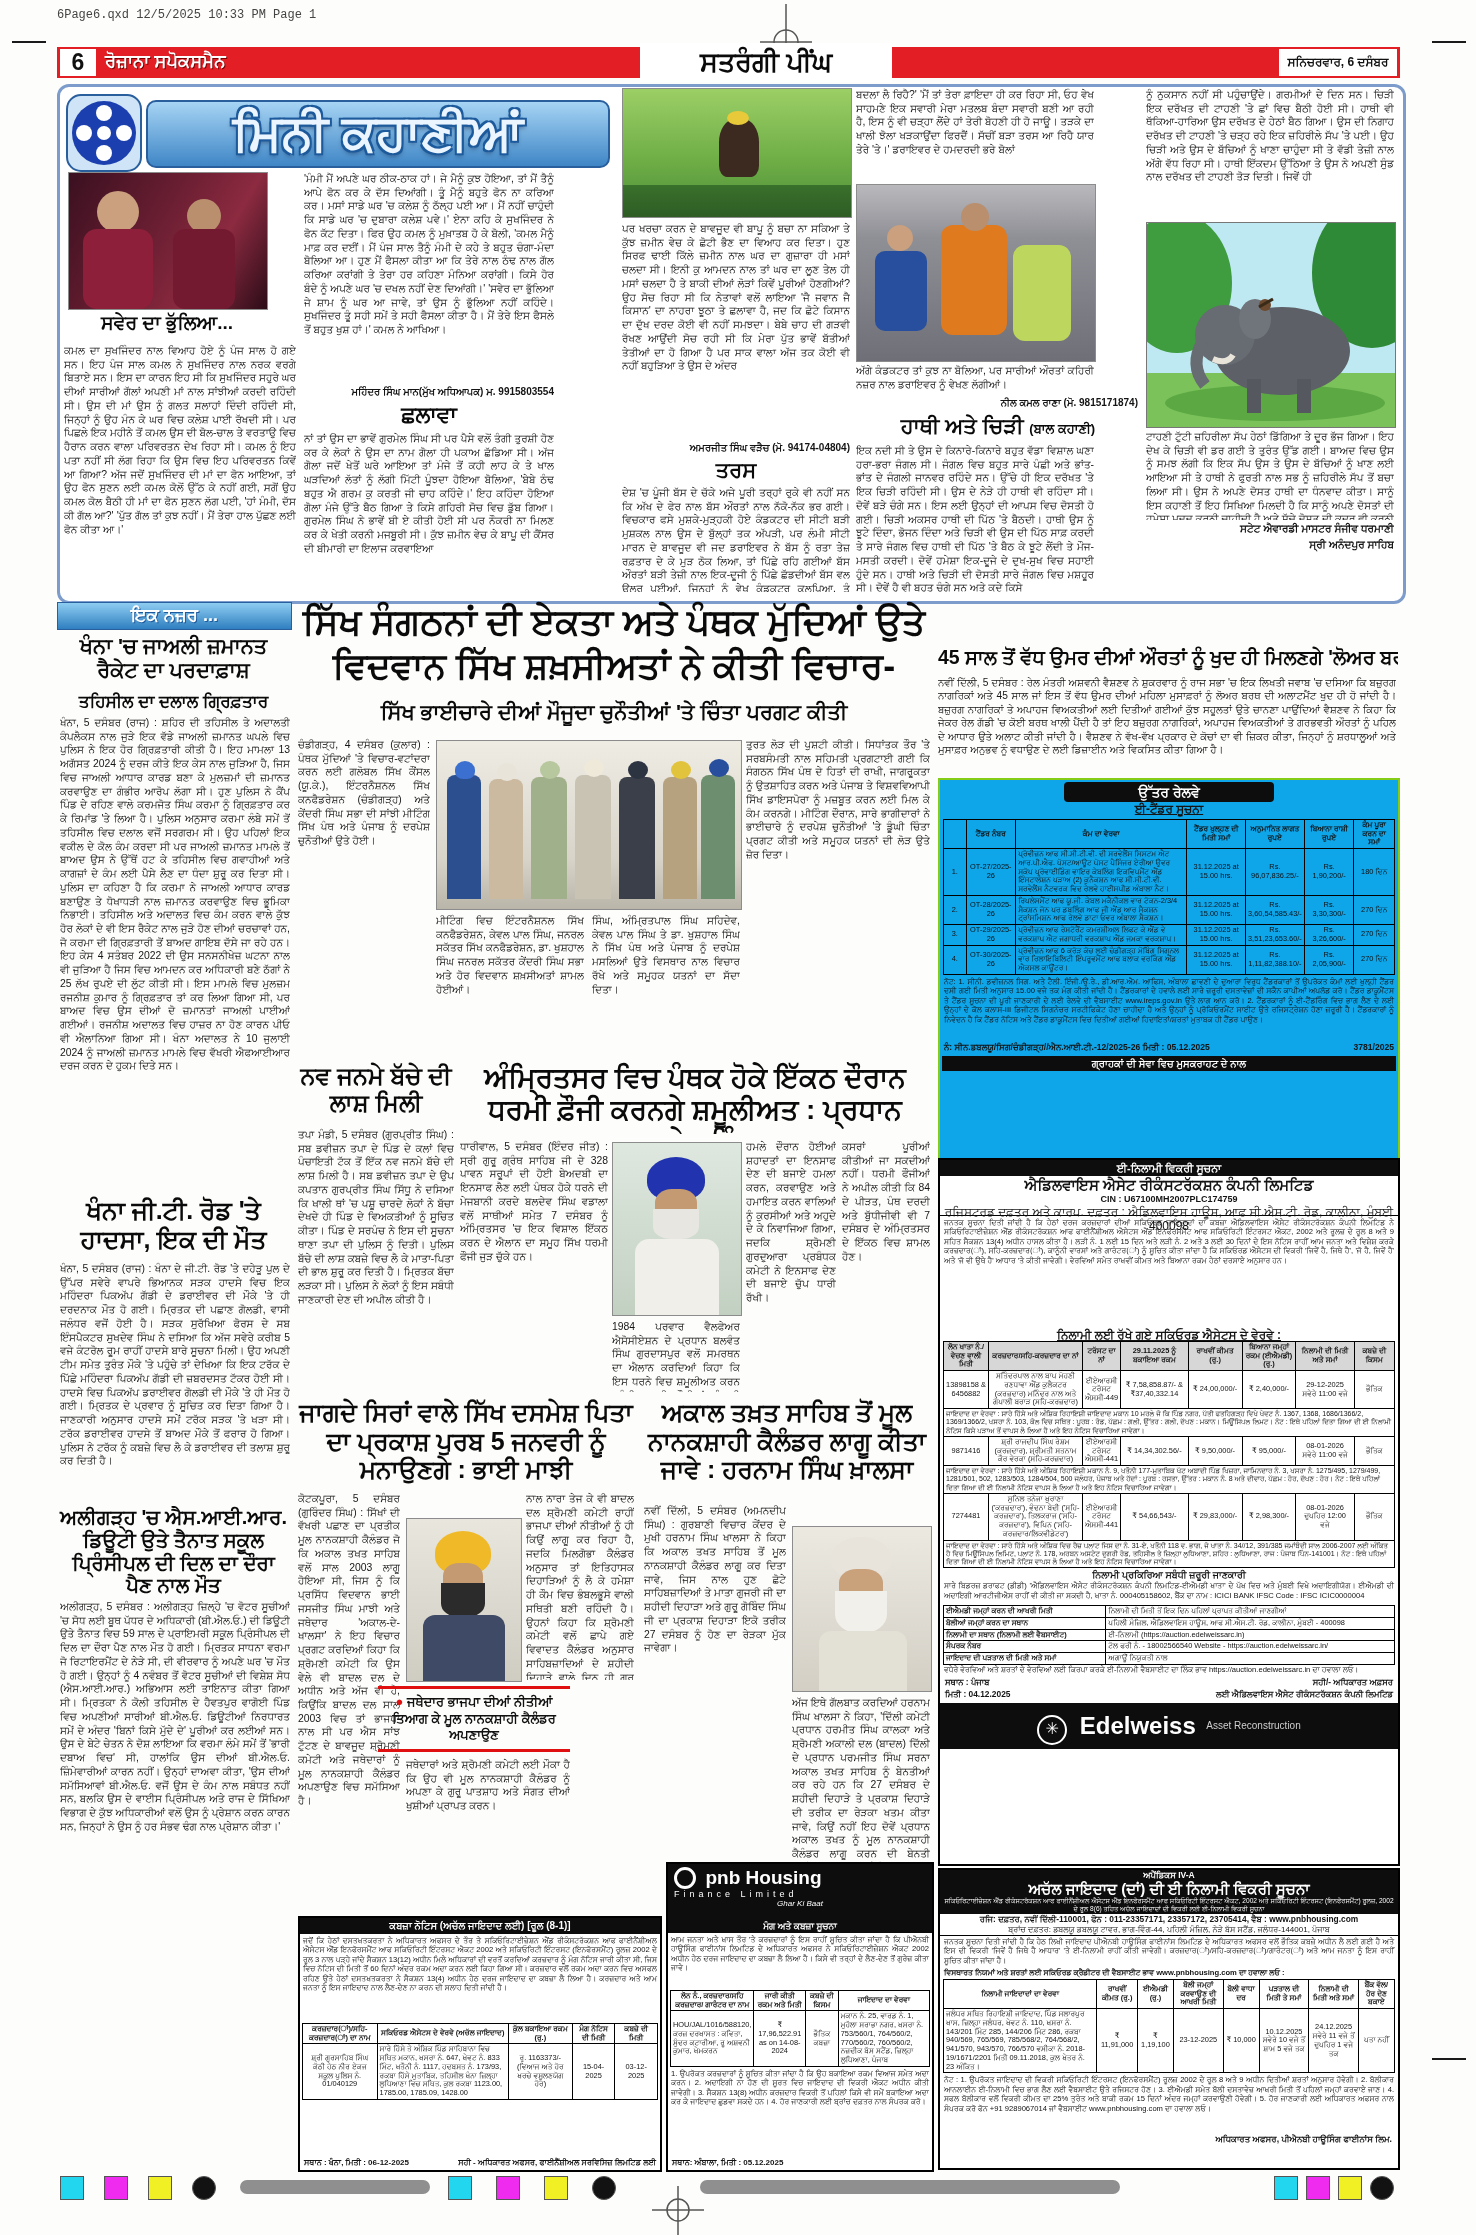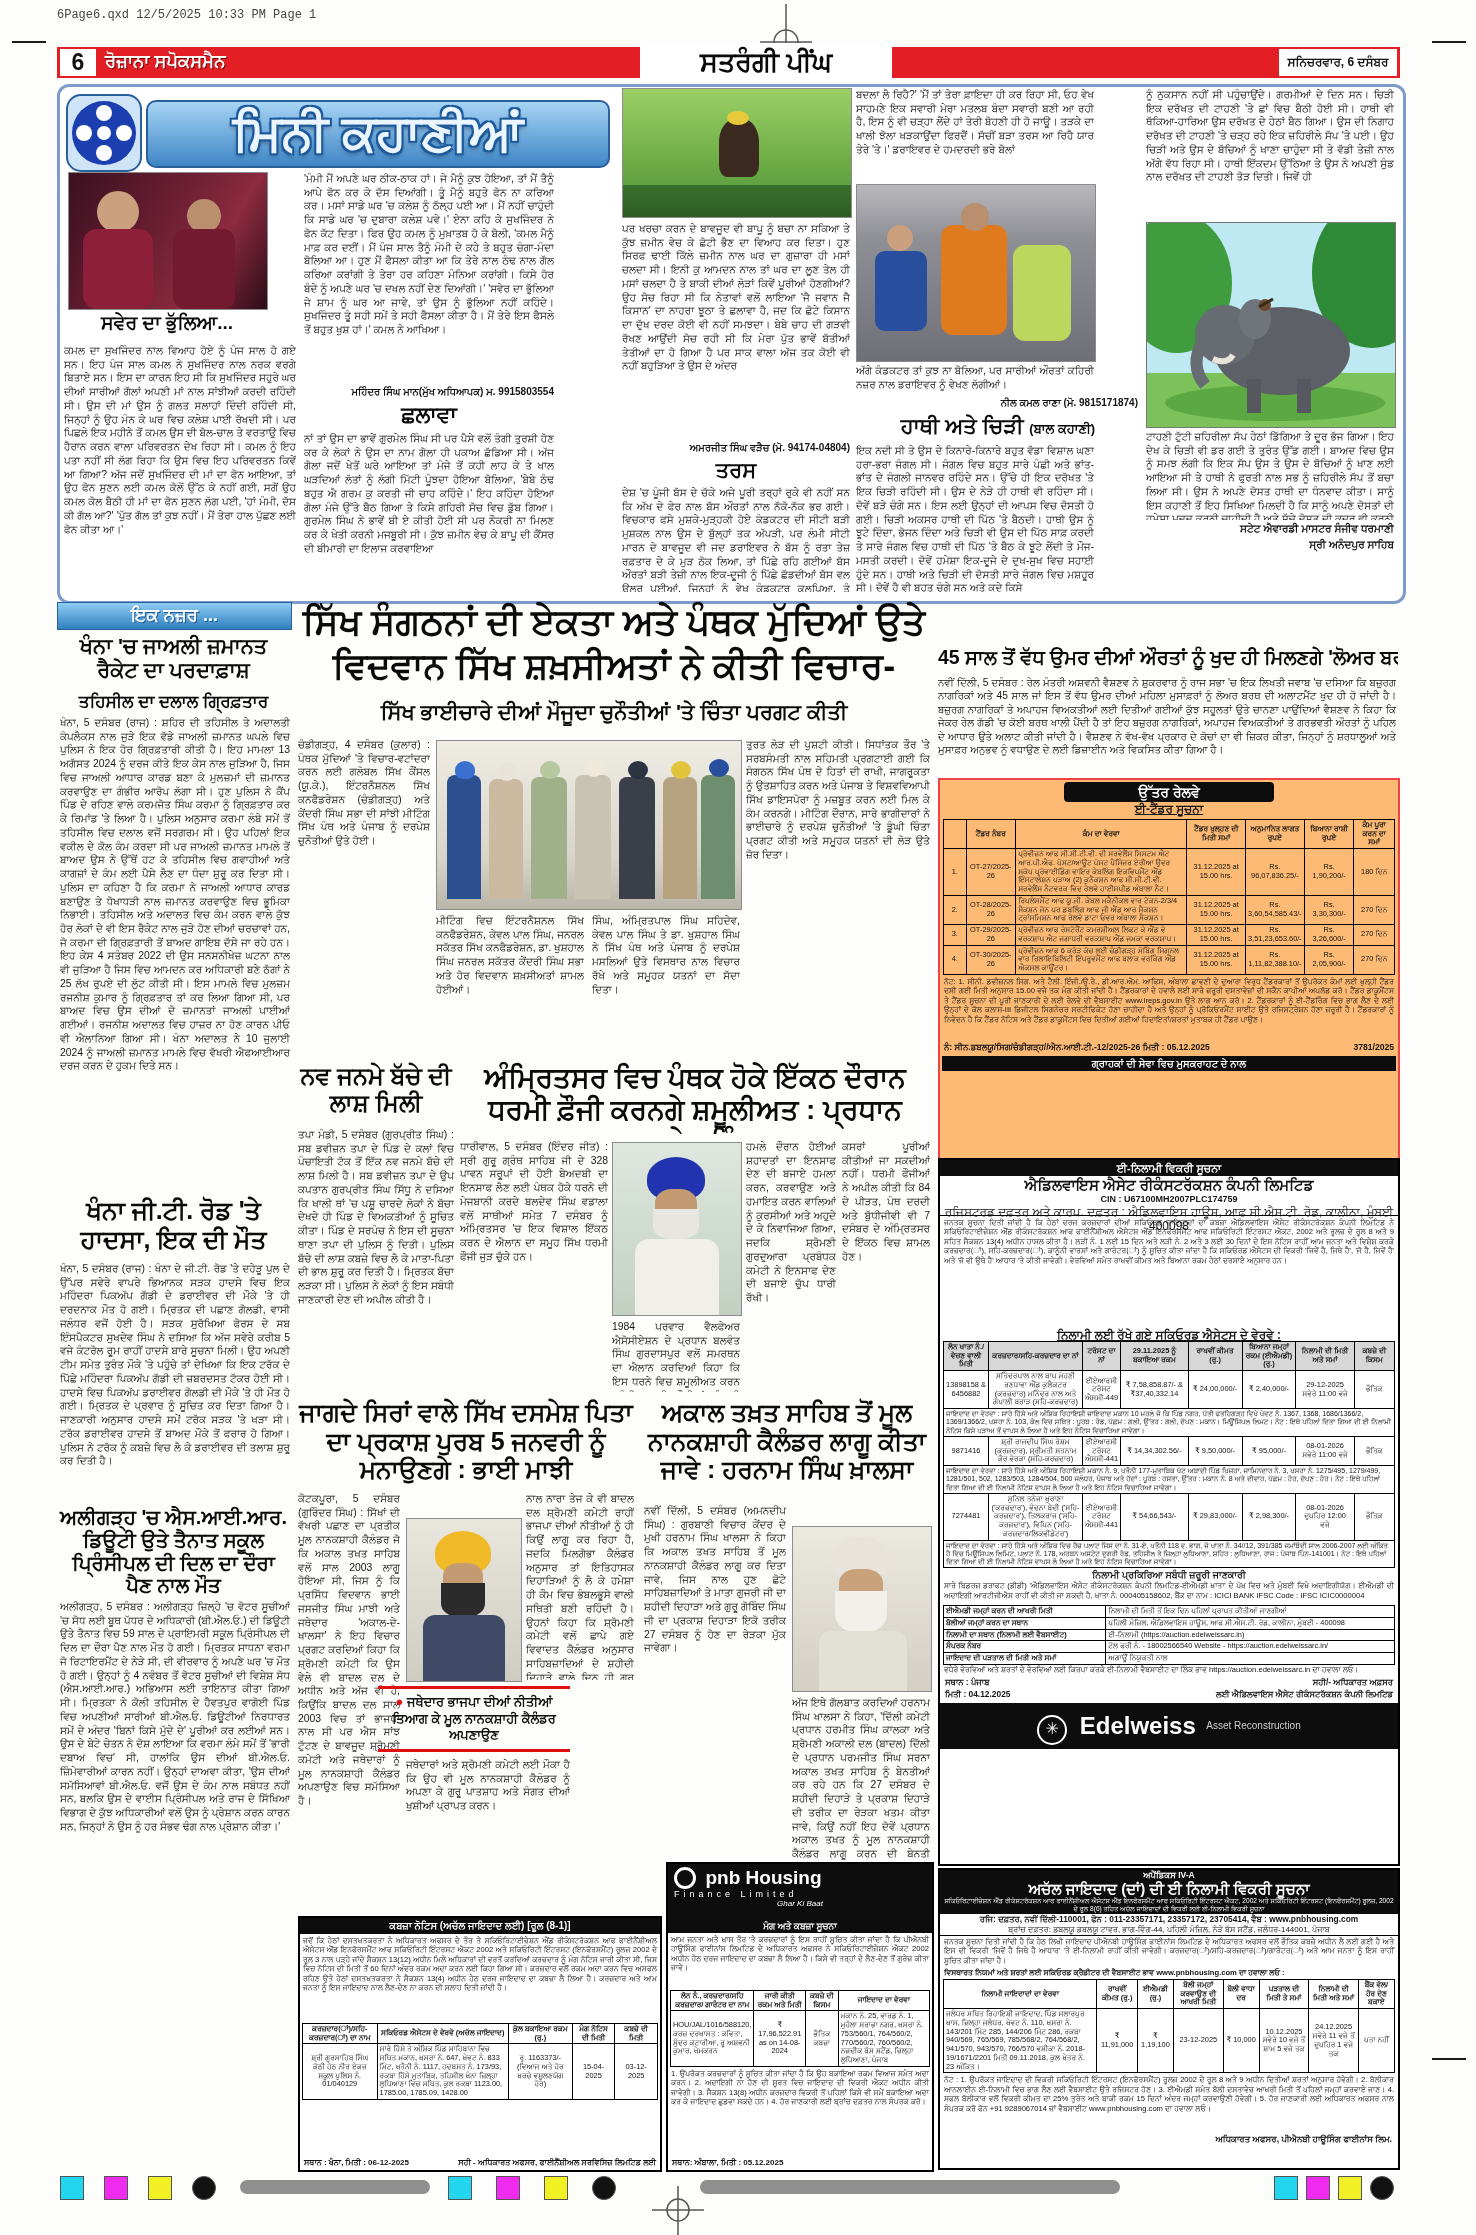--- a/index.html
+++ b/index.html
@@ -253,21 +253,21 @@
       </tr>
     </tbody>
       </table>
     <div class="sm" style="height:62px;padding:1px 3px;">1. ਉਪਰੋਕਤ ਕਰਜ਼ਦਾਰਾਂ ਨੂੰ ਸੂਚਿਤ ਕੀਤਾ ਜਾਂਦਾ ਹੈ ਕਿ ਉਹ ਬਕਾਇਆ ਰਕਮ ਵਿਆਜ ਸਮੇਤ ਅਦਾ ਕਰਨ। 2. ਅਦਾਇਗੀ ਨਾ ਹੋਣ ਦੀ ਸੂਰਤ ਵਿਚ ਜਾਇਦਾਦ ਦੀ ਵਿਕਰੀ ਐਕਟ ਅਧੀਨ ਕੀਤੀ ਜਾਵੇਗੀ। 3. ਸੈਕਸ਼ਨ 13(8) ਅਧੀਨ ਕਰਜ਼ਦਾਰ ਵਿਕਰੀ ਤੋਂ ਪਹਿਲਾਂ ਕਿਸੇ ਵੀ ਸਮੇਂ ਬਕਾਇਆ ਅਦਾ ਕਰ ਕੇ ਜਾਇਦਾਦ ਛੁਡਵਾ ਸਕਦੇ ਹਨ। 4. ਹੋਰ ਜਾਣਕਾਰੀ ਲਈ ਬ੍ਰਾਂਚ ਦਫ਼ਤਰ ਨਾਲ ਸੰਪਰਕ ਕਰੋ।</div>
     <div style="position:absolute;bottom:2px;left:4px;font-size:8px;font-weight:bold;">ਸਥਾਨ: ਅੰਬਾਲਾ,  ਮਿਤੀ : 05.12.2025</div>
   </div>
 
   <div class="abs hd" style="left:938px;top:646px;width:460px;height:25px;font-size:19.5px;white-space:nowrap;">45 ਸਾਲ ਤੋਂ ਵੱਧ ਉਮਰ ਦੀਆਂ ਔਰਤਾਂ ਨੂੰ ਖੁਦ ਹੀ ਮਿਲਣਗੇ 'ਲੋਅਰ ਬਰਥ' : ਵੈਸ਼ਣਵ</div>
   <div class="abs jt" style="left:938px;top:676px;width:458px;height:98px;font-size:10.2px;">ਨਵੀਂ ਦਿੱਲੀ, 5 ਦਸੰਬਰ : ਰੇਲ ਮੰਤਰੀ ਅਸ਼ਵਨੀ ਵੈਸ਼ਣਵ ਨੇ ਸ਼ੁਕਰਵਾਰ ਨੂੰ ਰਾਜ ਸਭਾ 'ਚ ਇਕ ਲਿਖਤੀ ਜਵਾਬ 'ਚ ਦਸਿਆ ਕਿ ਬਜ਼ੁਰਗ ਨਾਗਰਿਕਾਂ ਅਤੇ 45 ਸਾਲ ਜਾਂ ਇਸ ਤੋਂ ਵੱਧ ਉਮਰ ਦੀਆਂ ਮਹਿਲਾ ਮੁਸਾਫ਼ਰਾਂ ਨੂੰ ਲੋਅਰ ਬਰਥ ਦੀ ਅਲਾਟਮੈਂਟ ਖੁਦ ਹੀ ਹੋ ਜਾਂਦੀ ਹੈ। ਬਜ਼ੁਰਗ ਨਾਗਰਿਕਾਂ ਤੇ ਅਪਾਹਜ ਵਿਅਕਤੀਆਂ ਲਈ ਦਿਤੀਆਂ ਗਈਆਂ ਕੁੱਝ ਸਹੂਲਤਾਂ ਉਤੇ ਚਾਨਣਾ ਪਾਉਂਦਿਆਂ ਵੈਸ਼ਣਵ ਨੇ ਕਿਹਾ ਕਿ ਜੇਕਰ ਰੇਲ ਗੱਡੀ 'ਚ ਕੋਈ ਬਰਥ ਖਾਲੀ ਪੈਂਦੀ ਹੈ ਤਾਂ ਇਹ ਬਜ਼ੁਰਗ ਨਾਗਰਿਕਾਂ, ਅਪਾਹਜ ਵਿਅਕਤੀਆਂ ਤੇ ਗਰਭਵਤੀ ਔਰਤਾਂ ਨੂੰ ਪਹਿਲ ਦੇ ਆਧਾਰ ਉਤੇ ਅਲਾਟ ਕੀਤੀ ਜਾਂਦੀ ਹੈ। ਵੈਸ਼ਣਵ ਨੇ ਵੱਖ-ਵੱਖ ਪ੍ਰਕਾਰ ਦੇ ਕੋਚਾਂ ਦਾ ਵੀ ਜ਼ਿਕਰ ਕੀਤਾ, ਜਿਨ੍ਹਾਂ ਨੂੰ ਸ਼ਰਧਾਲੂਆਂ ਅਤੇ ਮੁਸਾਫ਼ਰ ਅਨੁਭਵ ਨੂੰ ਵਧਾਉਣ ਦੇ ਲਈ ਡਿਜ਼ਾਈਨ ਅਤੇ ਵਿਕਸਿਤ ਕੀਤਾ ਗਿਆ ਹੈ।</div>
 
-  <div class="abs" style="left:938px;top:778px;width:458px;height:378px;border:2px solid #ef4444;background:#fdba74;">
+  <div class="abs" style="left:938px;top:778px;width:458px;height:378px;border:2px solid #84cc16;background:#0ea5e9;">
     <div class="bar" style="width:210px;height:20px;margin:2px auto 0;border-radius:4px;font-size:14px;line-height:20px;">ਉੱਤਰ ਰੇਲਵੇ</div>
     <div style="text-align:center;font-weight:bold;font-size:12px;text-decoration:underline;height:16px;">ਈ-ਟੈਂਡਰ ਸੂਚਨਾ</div>
     <table class="tb" style="margin:1px 3px;width:calc(100% - 6px);">
       <tbody>
           <tr>
         <th style="width:5%;">&nbsp;</th>
         <th style="width:11%;">ਟੈਂਡਰ ਨੰਬਰ</th>
         <th style="width:38%;">ਕੰਮ ਦਾ ਵੇਰਵਾ</th>
         <th style="width:13%;">ਟੈਂਡਰ ਖੁਲ੍ਹਣ ਦੀ ਮਿਤੀ ਸਮਾਂ</th>
         <th style="width:13%;">ਅਨੁਮਾਨਿਤ ਲਾਗਤ ਰੁਪਏ</th>

